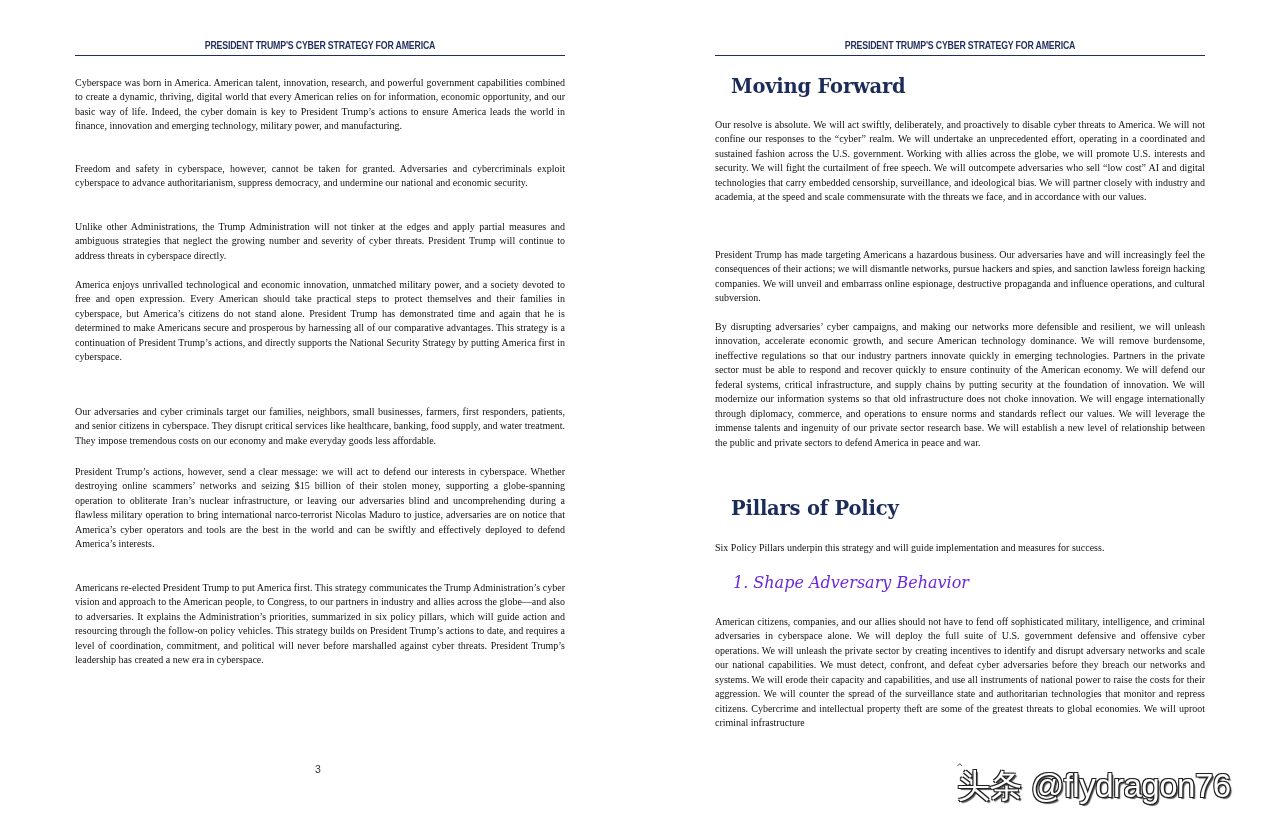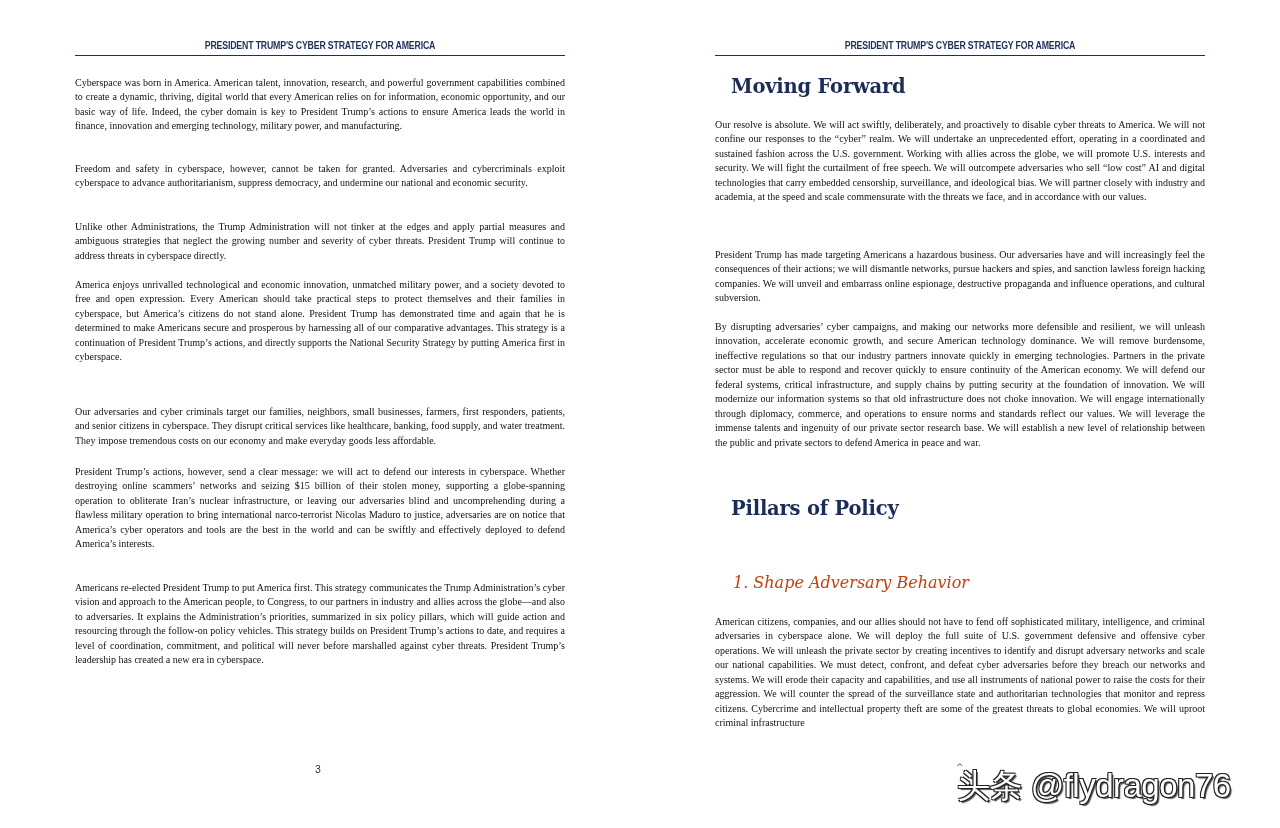--- a/index.html
+++ b/index.html
@@ -22,21 +22,21 @@
     .body-text {
       font-size: 10px; line-height: 14.45px; text-align: justify; margin: 0;
     }
     .p { position: absolute; left: 0; width: 100%; }
     .h1 {
       position: absolute; left: 16px; font-family: "DejaVu Serif", "Liberation Serif", serif;
       font-weight: bold; font-size: 19.5px; color: #1c2c58; letter-spacing: -0.2px;
     }
     .h2 {
       position: absolute; left: 18px; font-family: "DejaVu Serif", "Liberation Serif", serif;
-      font-style: italic; font-size: 16px; color: #c2410c;
+      font-style: italic; font-size: 16px; color: #6d28d9;
     }
     .page-number {
       position: absolute; top: 763px; left: 240px; font-family: "Liberation Sans", sans-serif;
       font-size: 10.5px; color: #333;
     }
     .watermark {
       position: absolute; left: 957px; top: 764px; font-family: Liberation Sans, sans-serif;
       font-size: 33px; color: #ffffff; letter-spacing: -0.5px;
       text-shadow: -1px -1px 0 #222, 1px -1px 0 #222, -1px 1px 0 #222, 1px 1px 0 #222, 2px 2px 1px #555;
     }
@@ -68,20 +68,21 @@
   <div class="header-rule"></div>
 
   <div class="h1" style="top:75px;">Moving Forward</div>
 
   <p class="p body-text" style="top:118px;">Our resolve is absolute. We will act swiftly, deliberately, and proactively to disable cyber threats to America. We will not confine our responses to the “cyber” realm. We will undertake an unprecedented effort, operating in a coordinated and sustained fashion across the U.S. government. Working with allies across the globe, we will promote U.S. interests and security. We will fight the curtailment of free speech. We will outcompete adversaries who sell “low cost” AI and digital technologies that carry embedded censorship, surveillance, and ideological bias. We will partner closely with industry and academia, at the speed and scale commensurate with the threats we face, and in accordance with our values.</p>
   <p class="p body-text" style="top:248px;">President Trump has made targeting Americans a hazardous business. Our adversaries have and will increasingly feel the consequences of their actions; we will dismantle networks, pursue hackers and spies, and sanction lawless foreign hacking companies. We will unveil and embarrass online espionage, destructive propaganda and influence operations, and cultural subversion.</p>
   <p class="p body-text" style="top:320px;">By disrupting adversaries’ cyber campaigns, and making our networks more defensible and resilient, we will unleash innovation, accelerate economic growth, and secure American technology dominance. We will remove burdensome, ineffective regulations so that our industry partners innovate quickly in emerging technologies. Partners in the private sector must be able to respond and recover quickly to ensure continuity of the American economy. We will defend our federal systems, critical infrastructure, and supply chains by putting security at the foundation of innovation. We will modernize our information systems so that old infrastructure does not choke innovation. We will engage internationally through diplomacy, commerce, and operations to ensure norms and standards reflect our values. We will leverage the immense talents and ingenuity of our private sector research base. We will establish a new level of relationship between the public and private sectors to defend America in peace and war.</p>
 
   <div class="h1" style="top:497px;">Pillars of Policy</div>
 
+  <p class="p body-text" style="top:541px; text-align:left;">Six Policy Pillars underpin this strategy and will guide implementation and measures for success.</p>
 
   <div class="h2" style="top:573px;">1. Shape Adversary Behavior</div>
 
   <p class="p body-text" style="top:615px;">American citizens, companies, and our allies should not have to fend off sophisticated military, intelligence, and criminal adversaries in cyberspace alone. We will deploy the full suite of U.S. government defensive and offensive cyber operations. We will unleash the private sector by creating incentives to identify and disrupt adversary networks and scale our national capabilities. We must detect, confront, and defeat cyber adversaries before they breach our networks and systems. We will erode their capacity and capabilities, and use all instruments of national power to raise the costs for their aggression. We will counter the spread of the surveillance state and authoritarian technologies that monitor and repress citizens. Cybercrime and intellectual property theft are some of the greatest threats to global economies. We will uproot criminal infrastructure</p>
 </div>
 
 <div class="caret-mark">^</div>
 <div class="watermark">头条 @flydragon76</div>
 
 </body></html>

